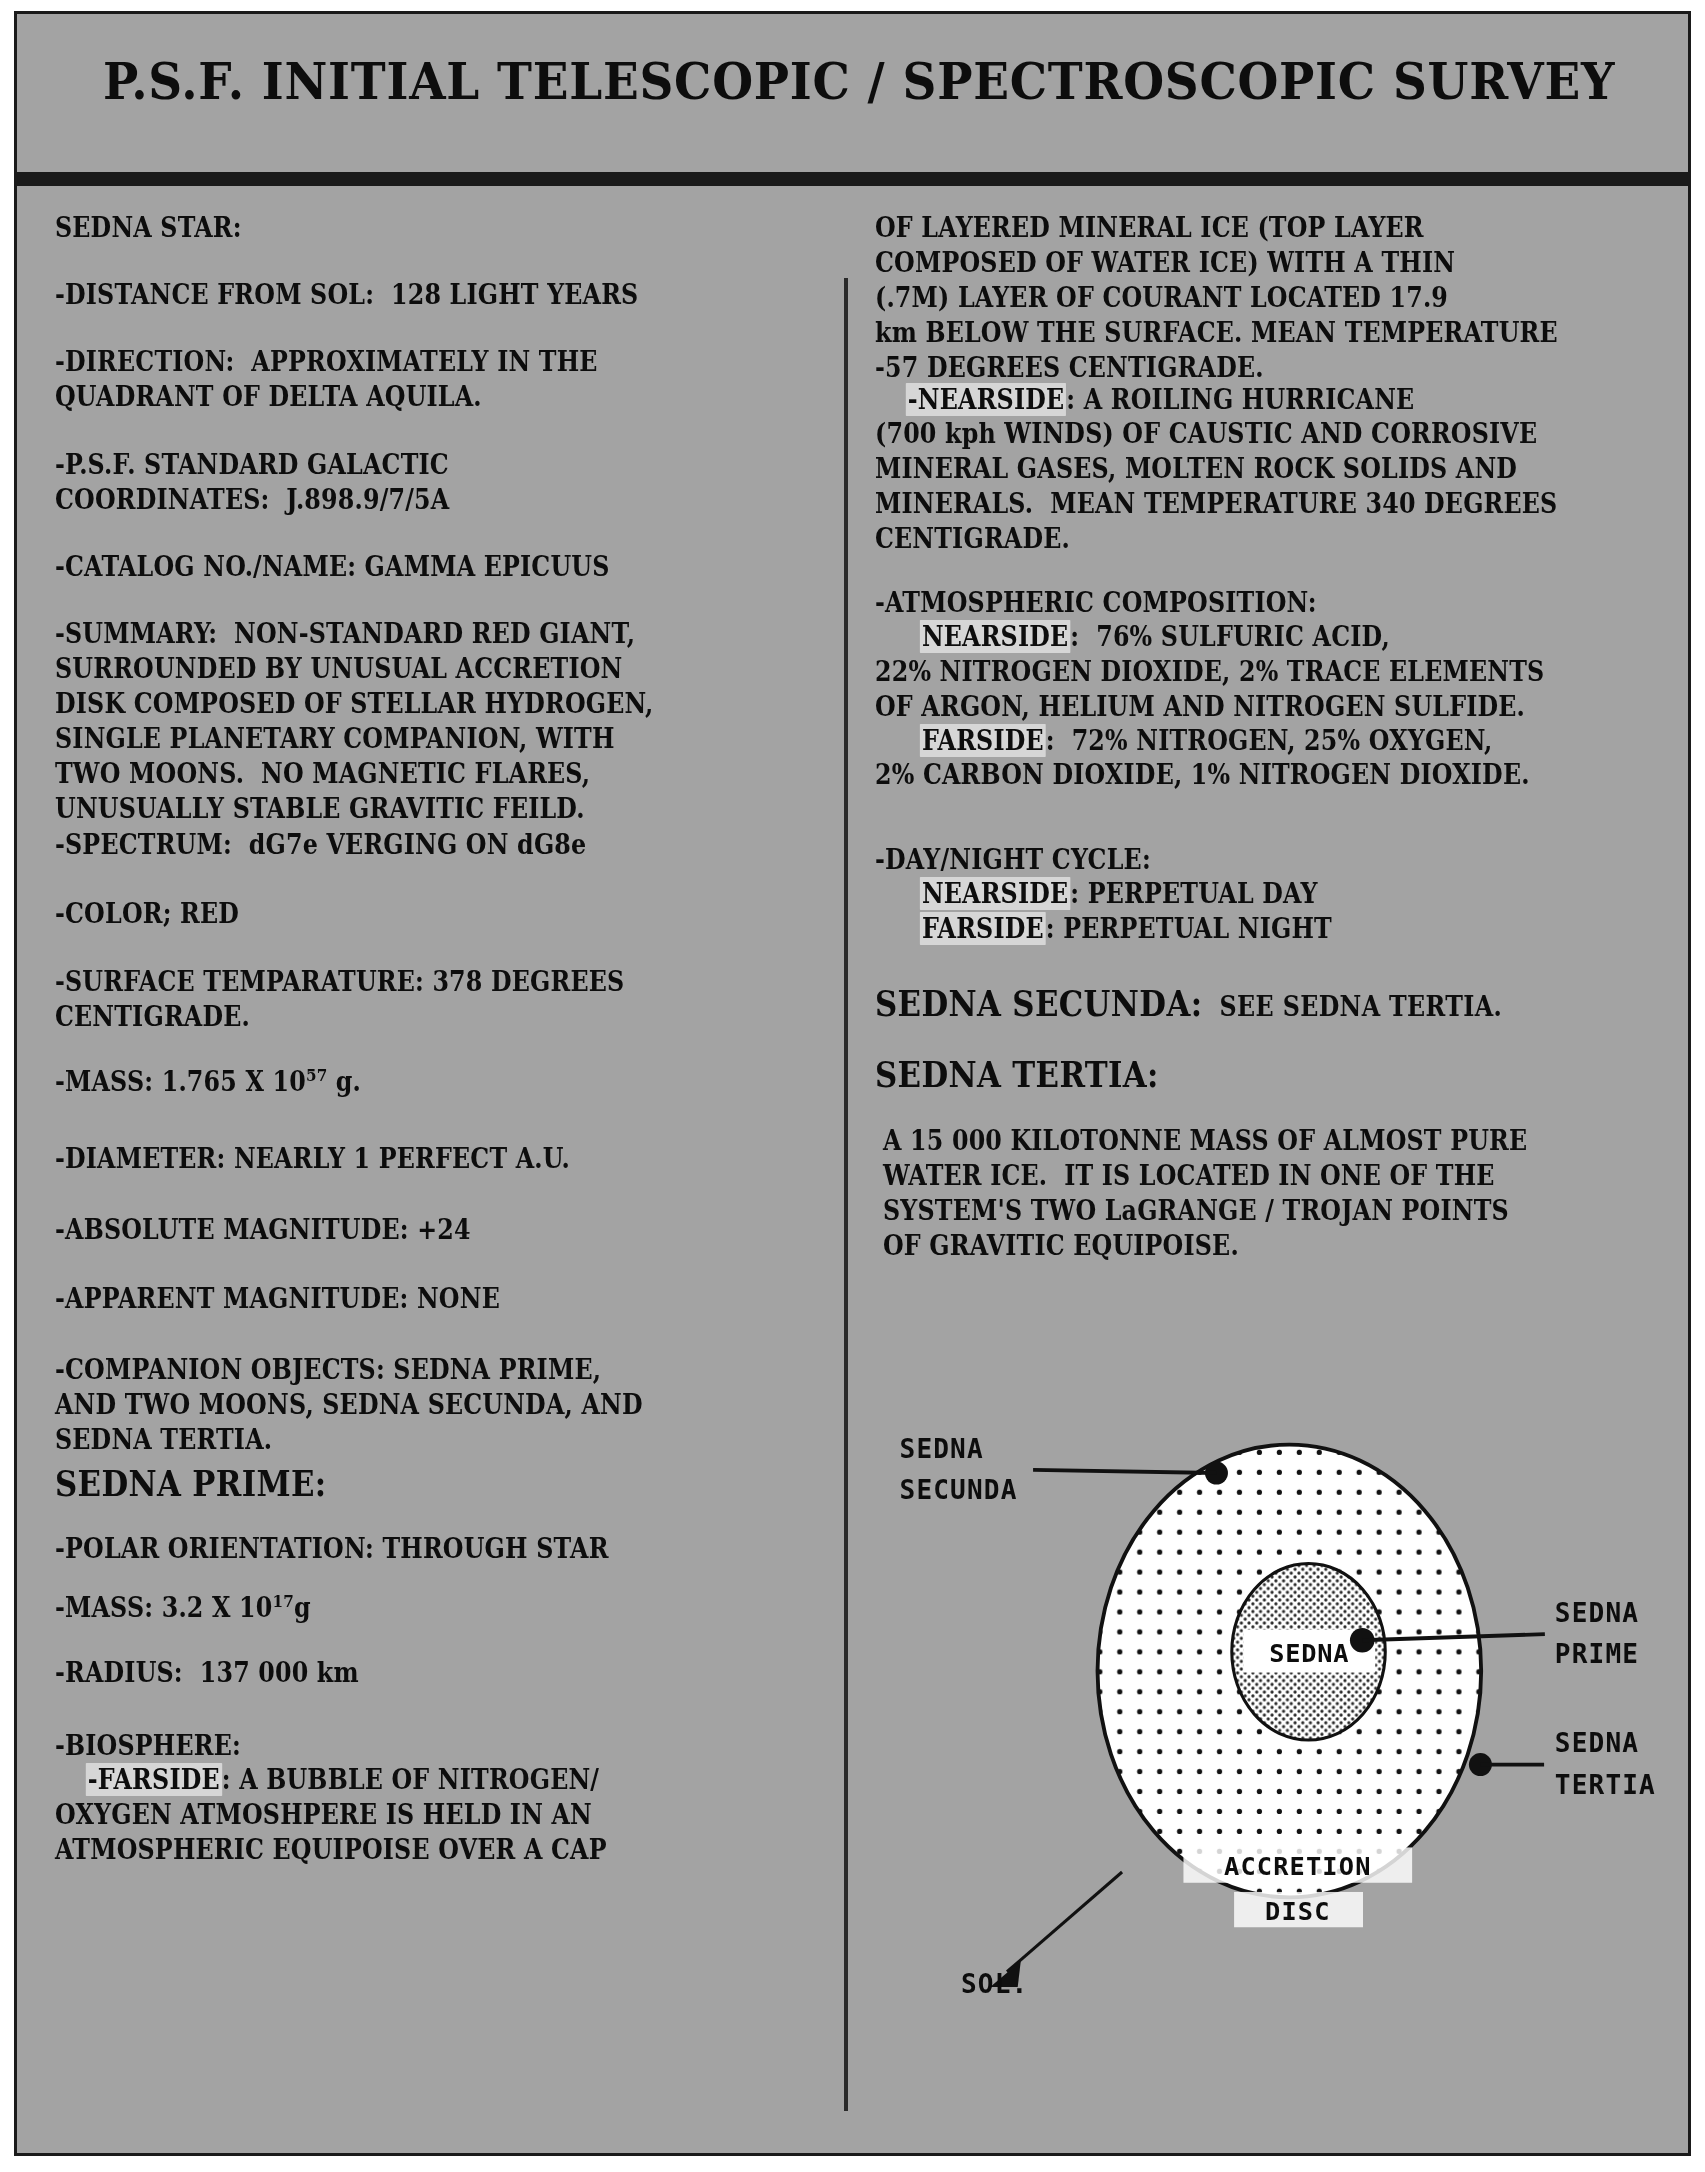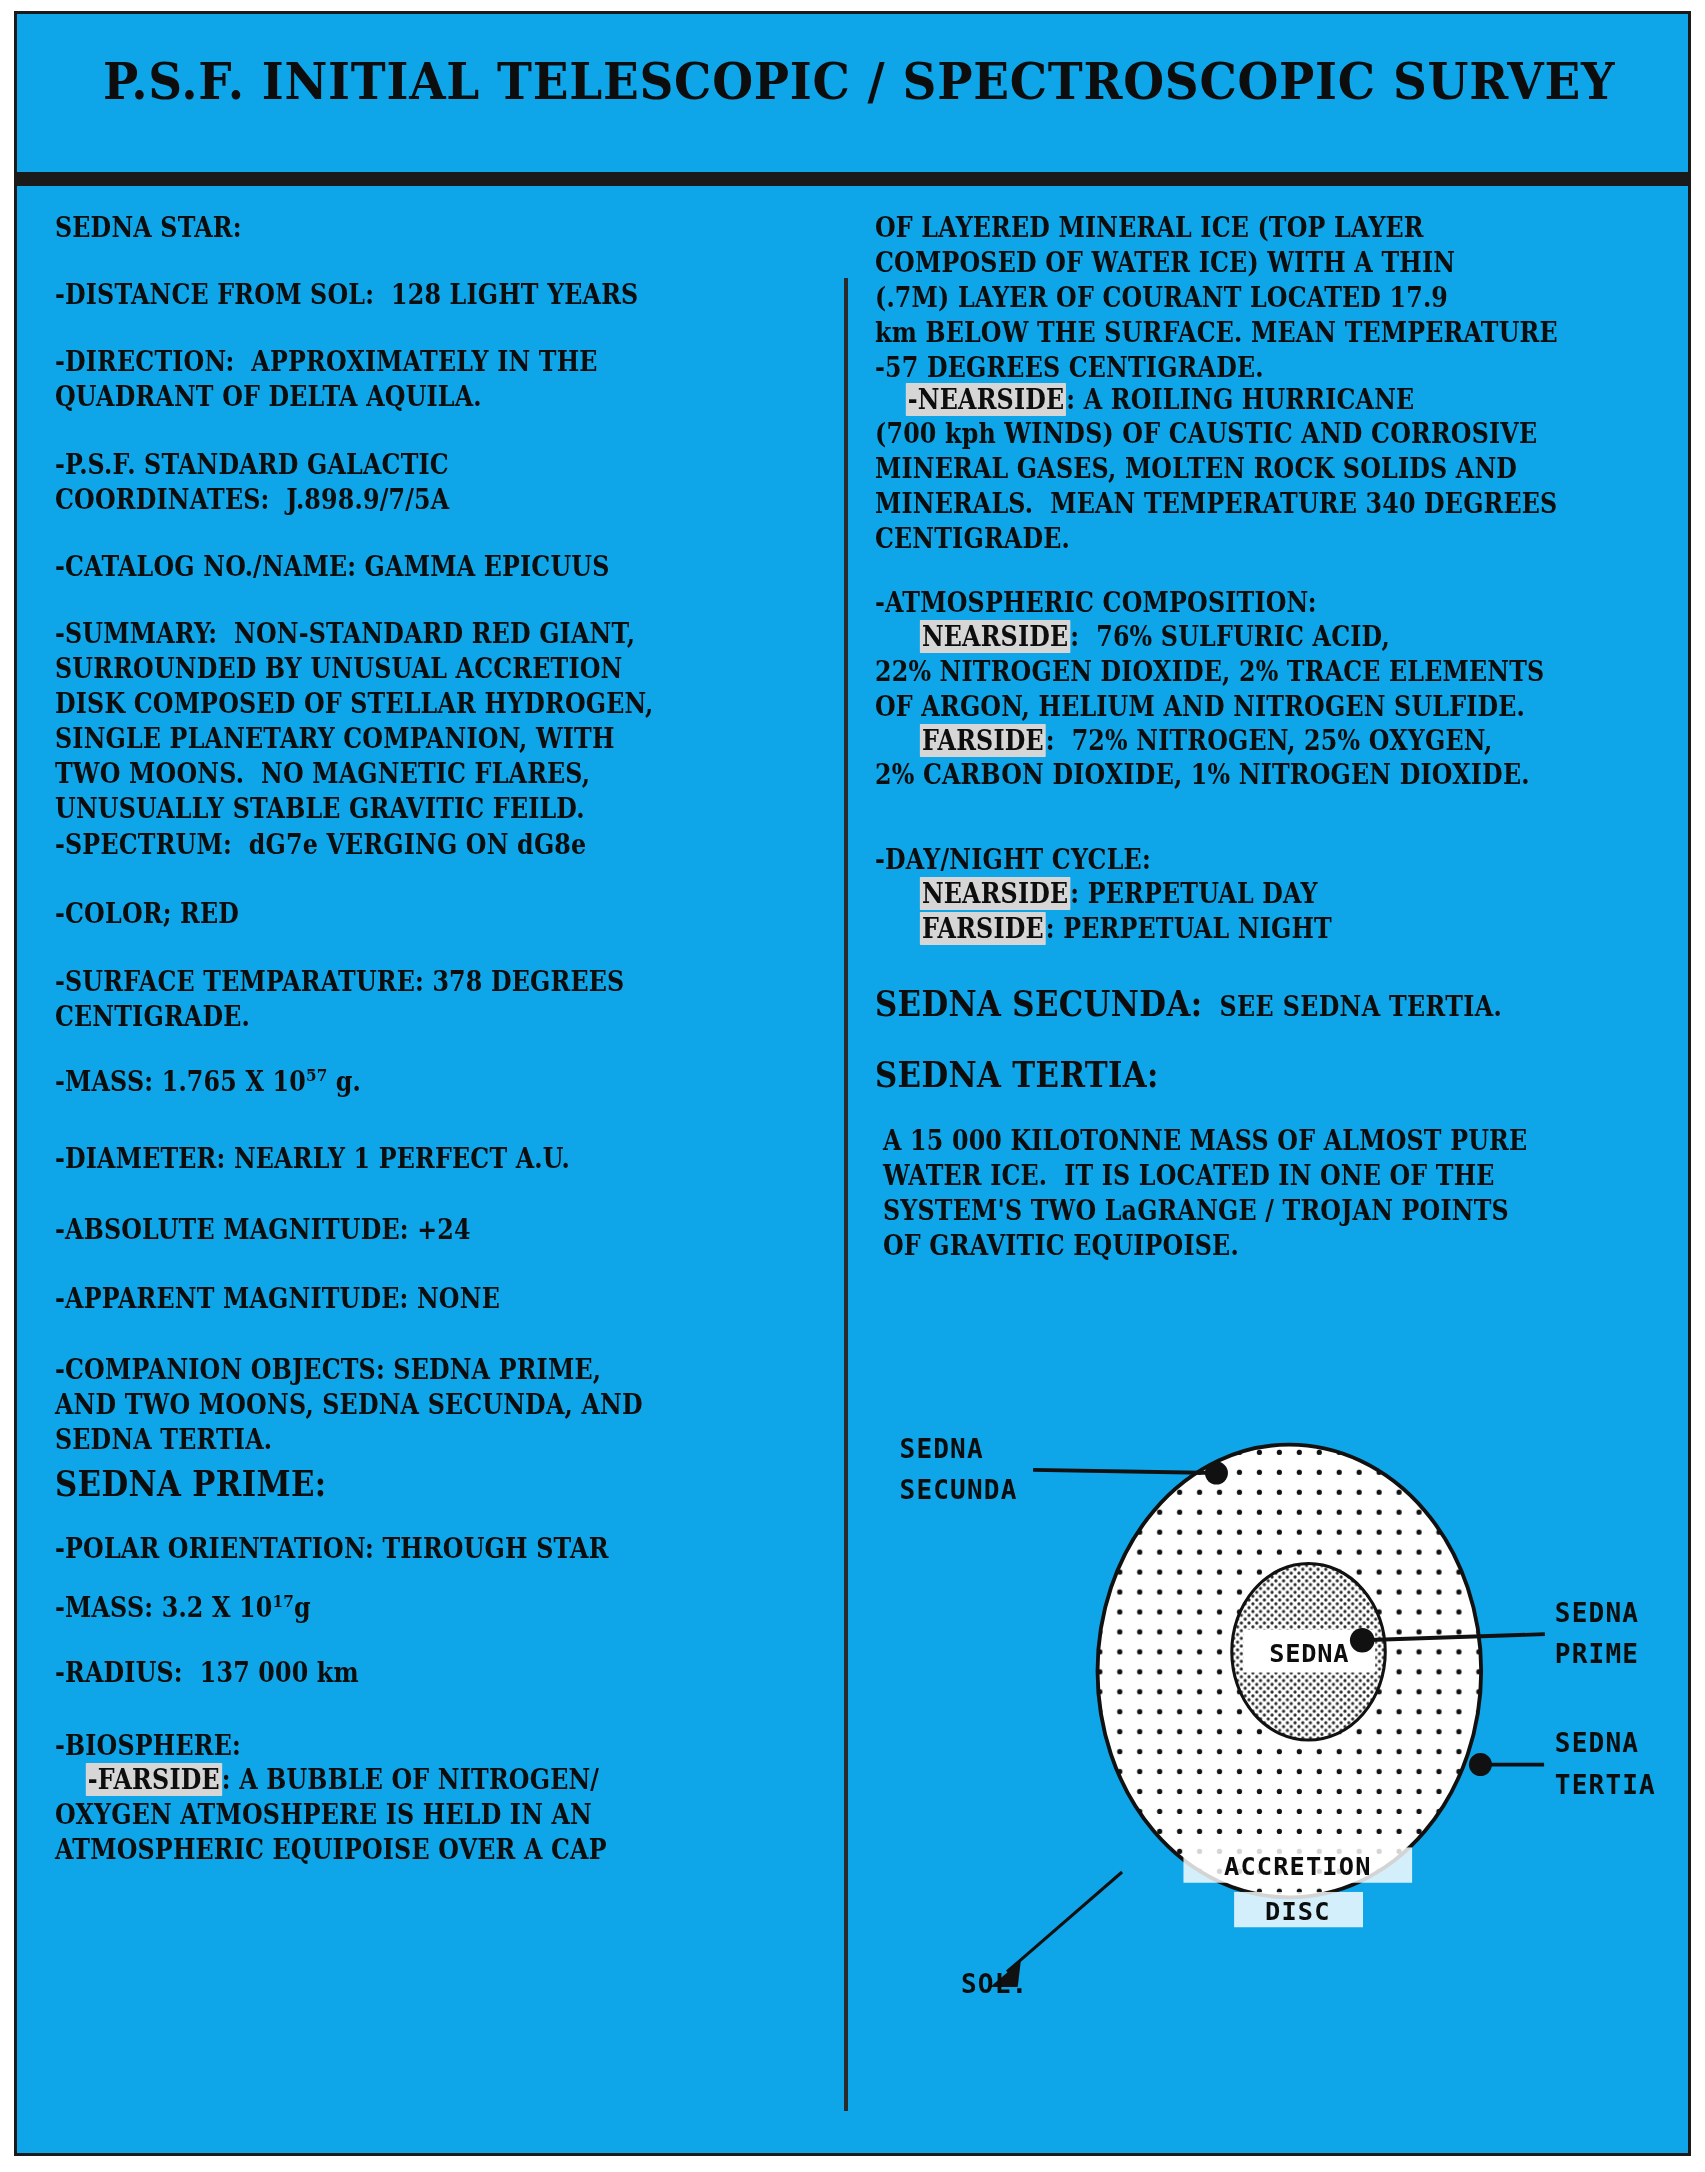--- a/index.html
+++ b/index.html
@@ -19,21 +19,21 @@
 
   
   #page {
     position: absolute;
     left: 14px;
     top: 10.7px;
     width: 1677px;
     height: 2145px;
     border: 3.1px solid #1a1a1a;
     box-sizing: border-box;
-    background: #0ea5e9;
+    background: #a3a3a3;
   }
 
   
   #header {
     position: absolute;
     left: 0;
     top: 0;
     width: 100%;
     height: 158px;
     box-sizing: border-box;

